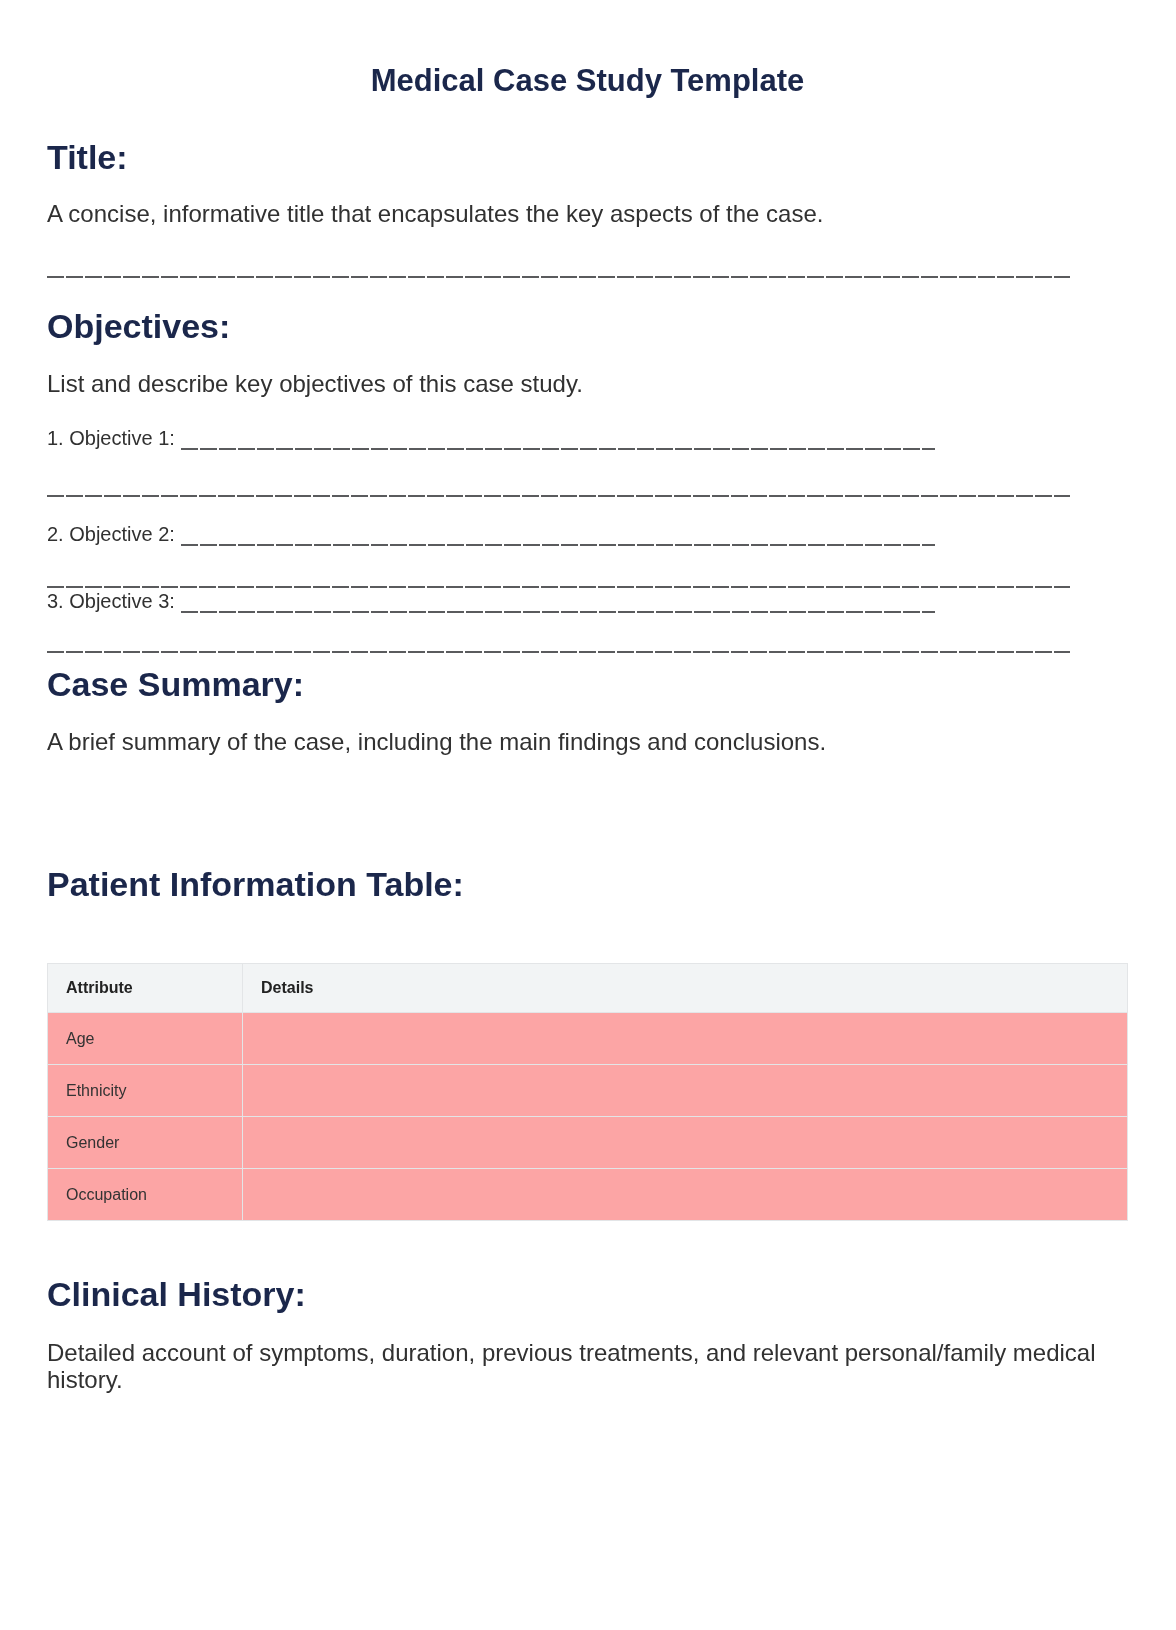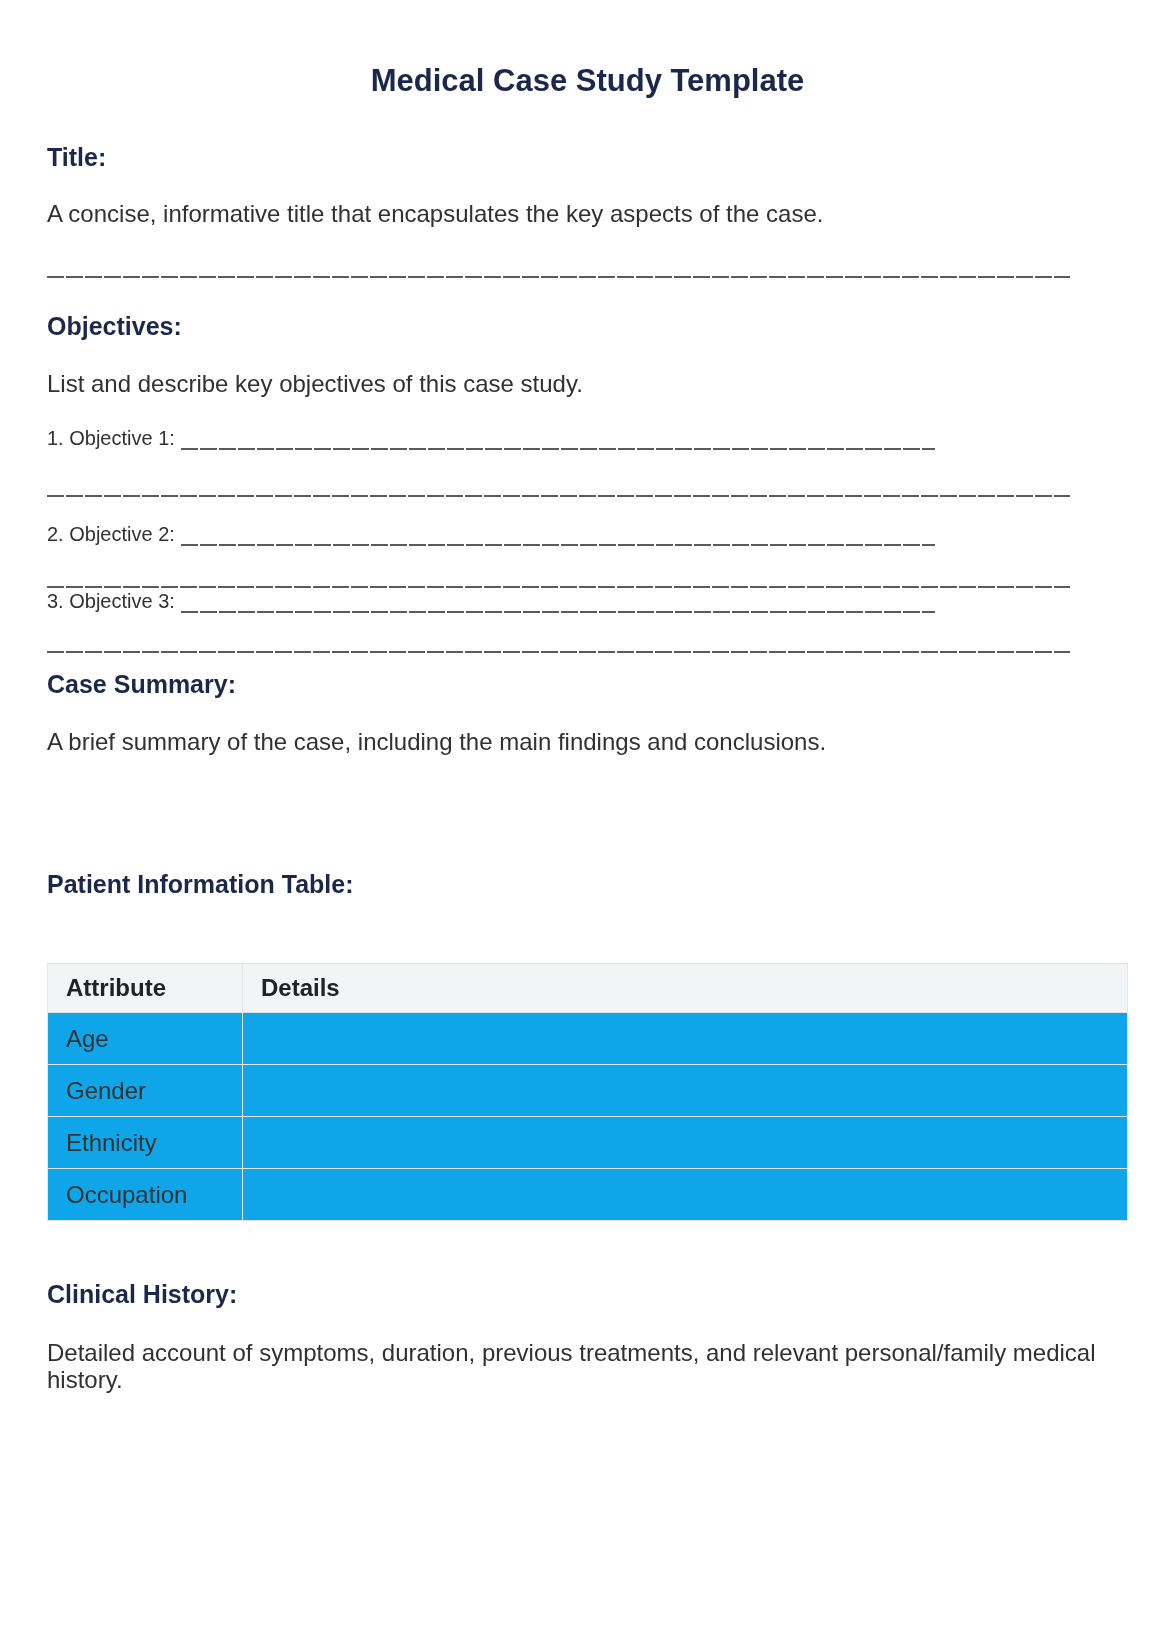--- a/index.html
+++ b/index.html
@@ -21,21 +21,21 @@
     margin: 58px 0 0 0;
     font-size: 31px;
     line-height: 46px;
     font-weight: 700;
     color: #1b274b;
     text-align: center;
     letter-spacing: 0px;
   }
   .h2 {
     margin: 0;
-    font-size: 25px;
+    font-size: 34px;
     line-height: 30px;
     font-weight: 700;
     color: #1b274b;
   }
   .p {
     margin: 0;
     font-size: 24px;
     line-height: 27px;
     font-weight: 400;
     color: #313131;
@@ -87,31 +87,31 @@
     border-collapse: collapse;
     table-layout: fixed;
     width: 1081px;
   }
   table.pit col.c1 { width: 195px; }
   table.pit th, table.pit td {
     border: 1px solid #e3e5e7;
     padding: 0 0 0 18px;
     text-align: left;
     vertical-align: middle;
-    font-size: 24px;
+    font-size: 16px;
   }
   table.pit th {
     height: 48px;
     background: #f2f4f5;
     font-weight: 700;
     color: #222222;
   }
   table.pit td {
     height: 51px;
-    background: #0ea5e9;
+    background: #fca5a5;
     font-weight: 400;
     color: #333333;
   }
 </style>
 </head>
 <body>
 
 <div class="doc">
 
   <h1 class="doc-title">Medical Case Study Template</h1>
@@ -156,25 +156,25 @@
         <th>Attribute</th>
         <th>Details</th>
       </tr>
     </thead>
     <tbody>
       <tr>
         <td>Age</td>
         <td></td>
       </tr>
       <tr>
-        <td>Gender</td>
+        <td>Ethnicity</td>
         <td></td>
       </tr>
       <tr>
-        <td>Ethnicity</td>
+        <td>Gender</td>
         <td></td>
       </tr>
       <tr>
         <td>Occupation</td>
         <td></td>
       </tr>
     </tbody>
   </table>
 
   <h2 class="h2" id="h2-ch">Clinical History:</h2>

